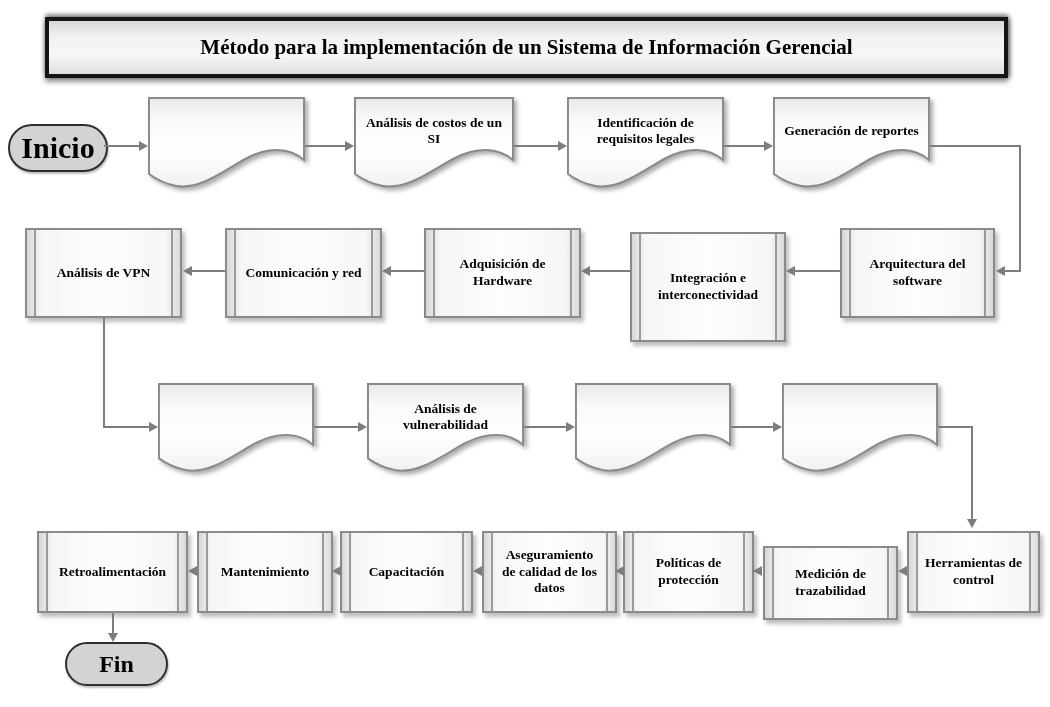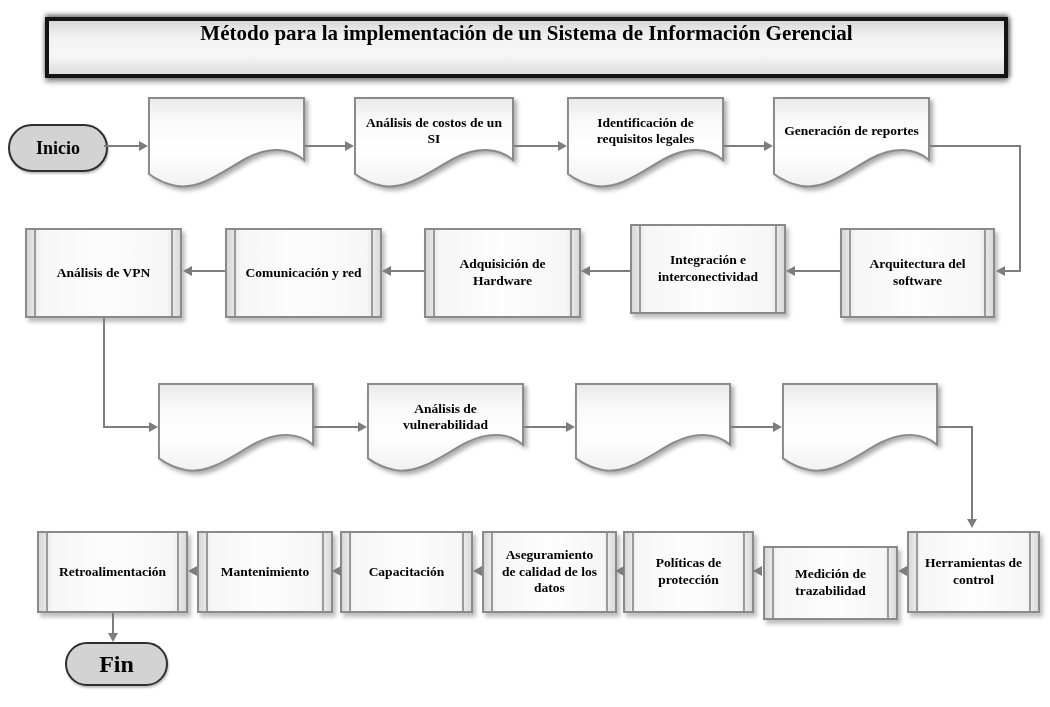--- a/index.html
+++ b/index.html
@@ -7,21 +7,21 @@
     width:1050px;height:707px;position:relative;background:#ffffff;
     font-family:"Liberation Serif","DejaVu Serif",serif;
     overflow:hidden;
   }
   
   .title-box{
     position:absolute;
     border:4px solid #141414;
     background:linear-gradient(180deg,#d8d8d8 0%,#f2f2f2 30%,#f7f7f7 65%,#dedede 100%);
     box-shadow:0 -3px 4px rgba(0,0,0,.40), 0 4px 5px rgba(0,0,0,.40), 3px 0 4px rgba(0,0,0,.3);
-    display:flex;justify-content:center;
+    display:flex;align-items:center;justify-content:center;
     font-weight:bold;font-size:21px;color:#000;
   }
   
   .oval{
     position:absolute;
     background:#d3d3d3;
     border:2px solid #2e2e2e;
     border-radius:24px;
     display:flex;align-items:center;justify-content:center;
     font-weight:bold;color:#000;
@@ -72,21 +72,21 @@
       <stop offset="60%" stop-color="#ffffff"></stop>
       <stop offset="100%" stop-color="#f1f1f1"></stop>
     </linearGradient>
   </defs>
 </svg>
 
 <div class="title-box" style="left:45px;top:17px;width:955px;height:53px">
   <span>Método para la implementación de un Sistema de Información Gerencial</span>
 </div>
 
-<div class="oval" style="left:8px;top:124px;width:96px;height:44px;font-size:18px">
+<div class="oval" style="left:8px;top:124px;width:96px;height:44px;font-size:30px">
   <span>Inicio</span>
 </div>
 
 <div class="doc" style="left:148px;top:97px;width:157px;height:95px">
   <svg viewBox="0 0 160 95" preserveAspectRatio="none">
     <path d="M1,1 H159 V63 C144,50 122,50 101,61 C78,73 54,93 29,89 C18,87 8,82 1,77 Z" fill="url(#docGrad)" stroke="#8a8a8a" stroke-width="2"></path>
   </svg>
 </div>
 
 <div class="doc" style="left:354px;top:97px;width:160px;height:95px">
@@ -132,21 +132,21 @@
 
 <div class="pbox" style="left:25px;top:228px;width:157px;height:90px">
   <span class="lbl">Análisis de VPN</span>
 </div>
 <div class="pbox" style="left:225px;top:228px;width:157px;height:90px">
   <span class="lbl">Comunicación y red</span>
 </div>
 <div class="pbox" style="left:424px;top:228px;width:157px;height:90px">
   <span class="lbl">Adquisición de Hardware</span>
 </div>
-<div class="pbox" style="left:630px;top:224px;width:156px;height:90px">
+<div class="pbox" style="left:630px;top:232px;width:156px;height:110px">
   <span class="lbl">Integración e interconectividad</span>
 </div>
 <div class="pbox" style="left:840px;top:228px;width:155px;height:90px">
   <span class="lbl">Arquitectura del software</span>
 </div>
 
 <div class="h" style="left:795px;top:270px;width:45px"></div>
 <div class="ar l" style="left:786px;top:266px"></div>
 <div class="h" style="left:590px;top:270px;width:40px"></div>
 <div class="ar l" style="left:581px;top:266px"></div>

